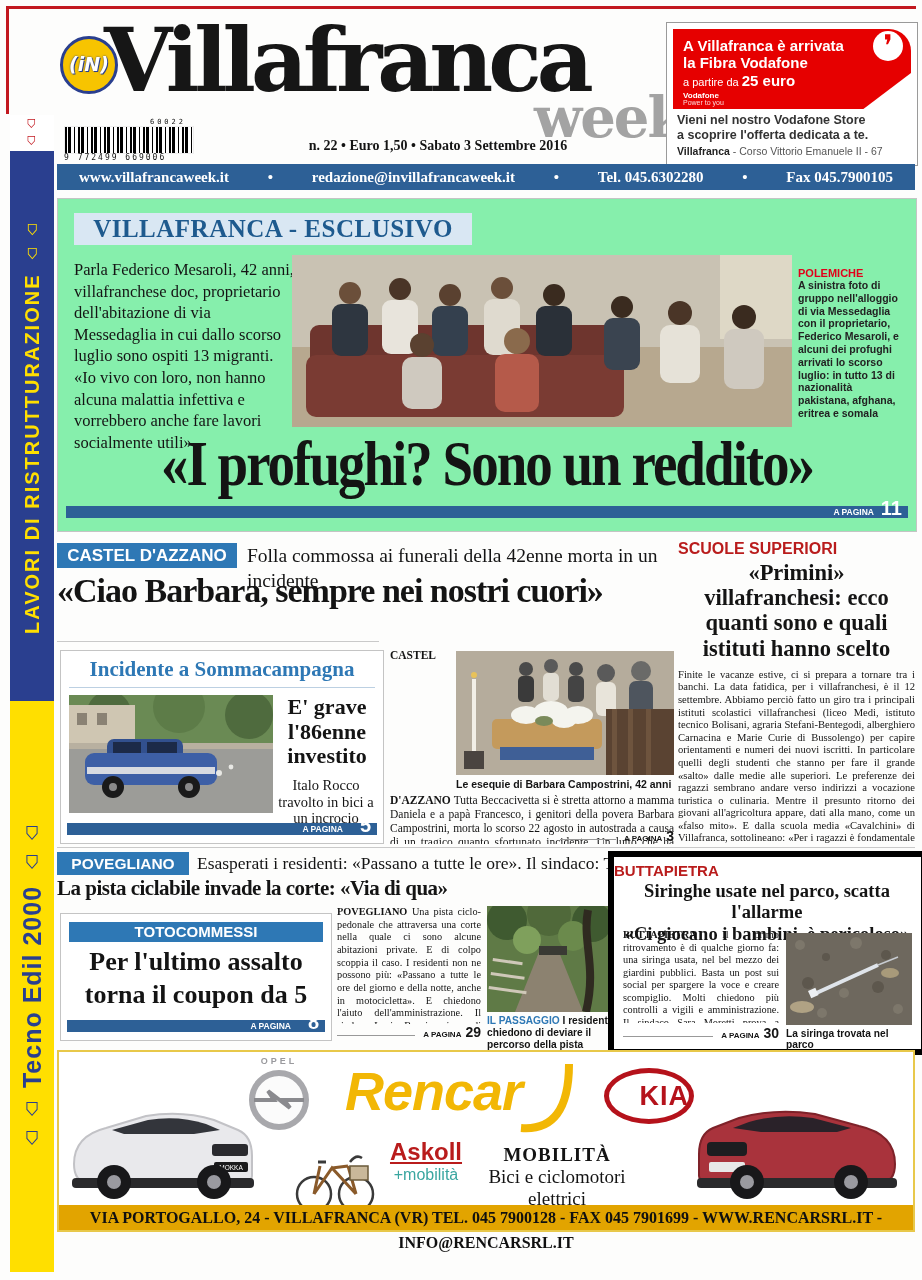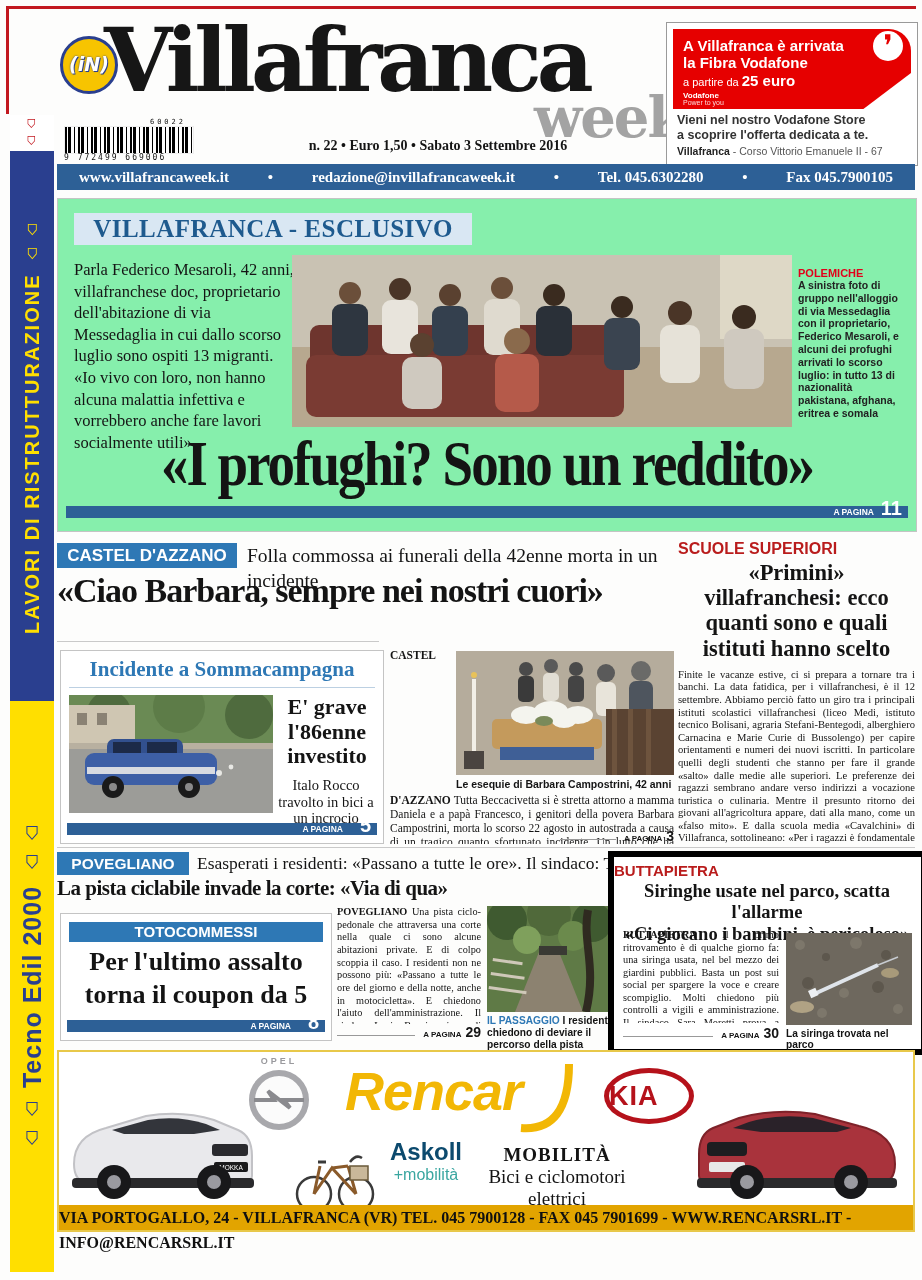--- a/index.html
+++ b/index.html
@@ -139,32 +139,32 @@
         font-weight:bold;font-size:10.2px;}
   
   #rencar{left:57px;top:1050px;width:858px;height:182px;border:2px solid #e8c84a;background:#fff;box-sizing:border-box;}
   #opel-wrap{position:absolute;left:180px;top:4px;width:80px;text-align:center;}
   #opel-label{font-family:"Liberation Sans",sans-serif;font-weight:bold;font-size:9px;color:#9a9a9e;letter-spacing:3px;}
   #rencar-name{position:absolute;left:286px;top:8px;font-family:"Liberation Sans",sans-serif;
         font-weight:bold;font-style:italic;font-size:54px;color:#f2b705;letter-spacing:-1px;}
   #rencar-swoosh{position:absolute;left:460px;top:6px;}
   #kia{position:absolute;left:545px;top:16px;width:80px;height:46px;border:5px solid #b5121b;border-radius:50%;
         color:#b5121b;font-family:"Liberation Sans",sans-serif;font-weight:bold;font-size:27px;
-        line-height:46px;text-align:left;letter-spacing:1px;}
+        line-height:46px;text-align:right;letter-spacing:1px;}
   #car-white{position:absolute;left:3px;top:26px;width:200px;height:128px;}
   #car-red{position:absolute;left:596px;top:24px;width:252px;height:130px;}
   #bike{position:absolute;left:235px;top:66px;width:82px;height:96px;}
   #askoll{position:absolute;left:327px;top:86px;width:80px;text-align:center;}
-  #askoll .a1{font-family:"Liberation Sans",sans-serif;font-weight:bold;font-size:24px;color:#0c4a6e;}
+  #askoll .a1{font-family:"Liberation Sans",sans-serif;font-weight:bold;font-size:24px;color:#b91c1c;text-decoration:underline;}
   #askoll .a2{font-family:"Liberation Sans",sans-serif;font-size:16px;color:#3aa6a0;}
   #mobilita{position:absolute;left:408px;top:92px;width:180px;text-align:center;}
   #mobilita .m1{font-weight:bold;font-size:19px;letter-spacing:1px;}
   #mobilita .m2{font-size:19px;}
   #rencar-bar{position:absolute;left:0;top:153px;width:854px;height:25px;background:#e2a400;color:#101010;
-        font-weight:bold;font-size:16px;line-height:25px;}
+        font-weight:bold;font-size:16px;line-height:25px;text-align:center;}
 </style>
 </head>
 <body>
 
 <div class="page">
 
   <div class="abs" id="redline-top"></div>
   <div class="abs" id="redline-left"></div>
 
   <div class="abs vstrip" id="sidebar-cap">⌂⌂</div>

